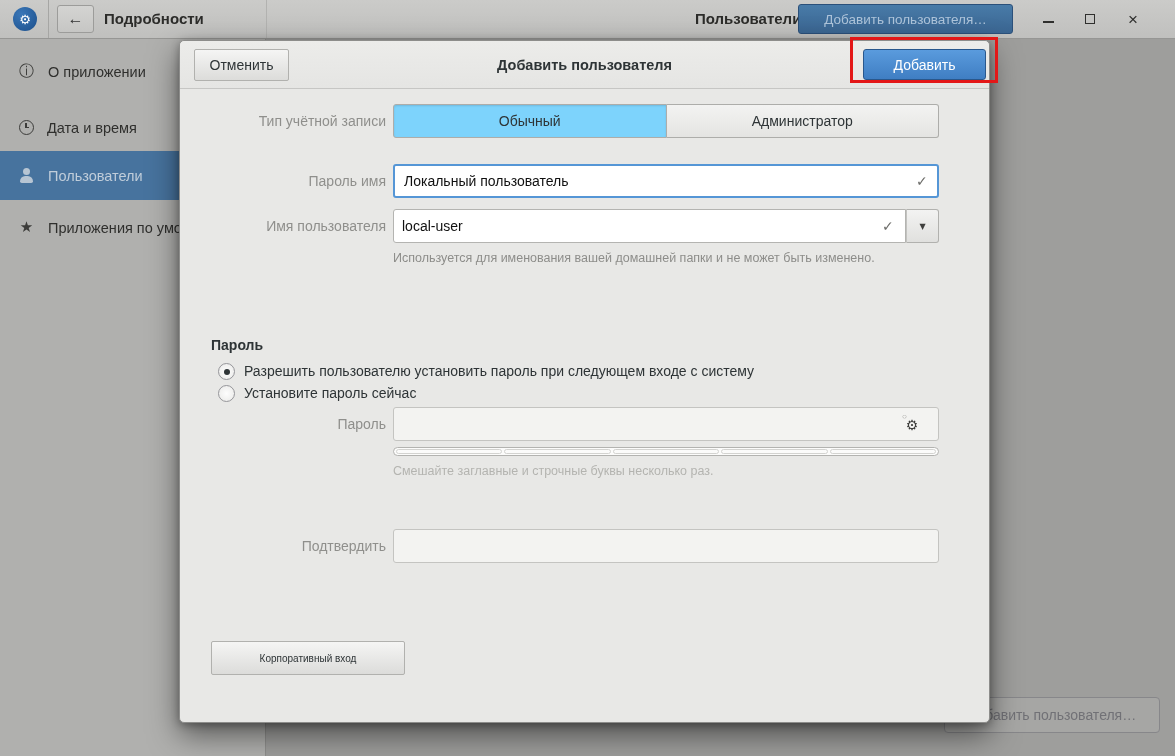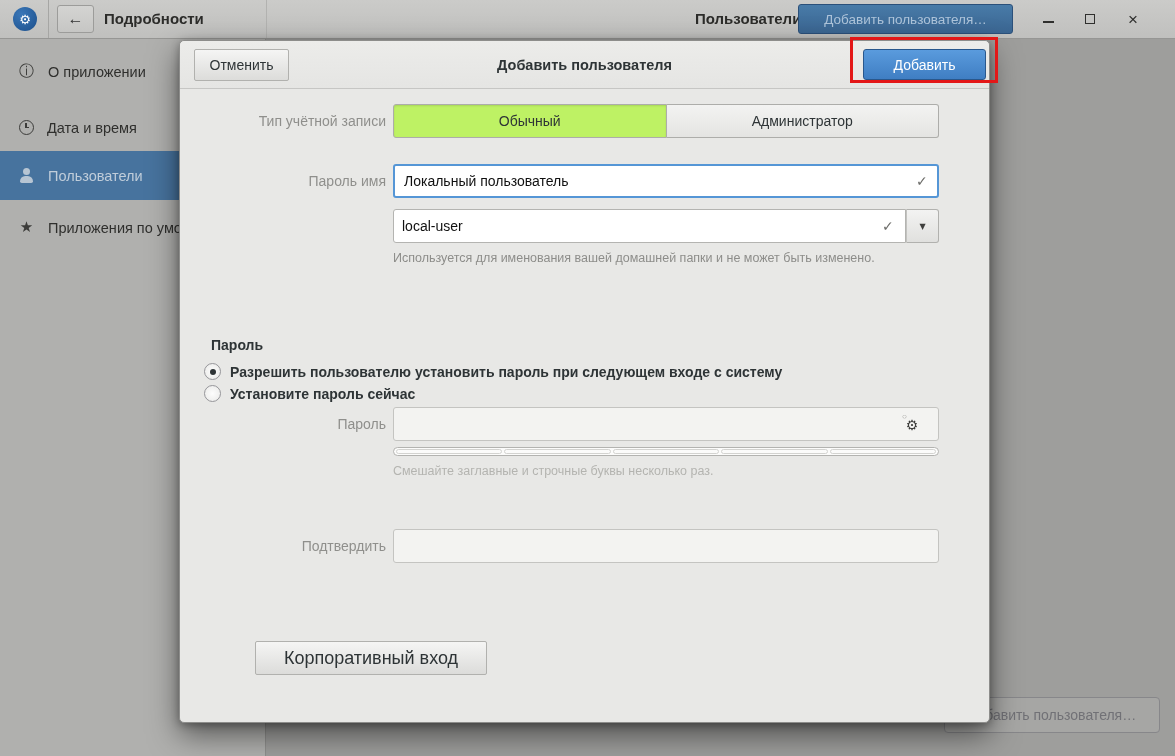--- a/index.html
+++ b/index.html
@@ -66,51 +66,51 @@
   .add-btn{position:absolute;left:683px;top:8px;width:123px;height:31px;border-radius:3px;
     background:linear-gradient(#5a9bdd,#3f7ec3);border:1px solid #29578c;color:#ffffff;
     font-size:14px;display:flex;align-items:center;justify-content:center;box-sizing:border-box;cursor:pointer;}
   .red-box{position:absolute;left:670px;top:-4px;width:148px;height:46px;
     border:3px solid #e31717;z-index:10;pointer-events:none;box-sizing:border-box;}
   .flabel{position:absolute;left:0;width:206px;text-align:right;font-size:14px;color:#8f8f8c;
     line-height:34px;white-space:nowrap;}
   .toggle{position:absolute;left:213px;top:63px;width:546px;height:34px;display:flex;}
   .toggle .opt{flex:1;border:1px solid #adadaa;font-size:14px;display:flex;align-items:center;
     justify-content:center;box-sizing:border-box;cursor:pointer;color:#2e3436;}
-  .opt.checked{background:#bef264;border-radius:3px 0 0 3px;box-shadow:inset 0 1px 2px rgba(0,0,0,.12);}
+  .opt.checked{background:#7dd3fc;border-radius:3px 0 0 3px;box-shadow:inset 0 1px 2px rgba(0,0,0,.12);}
   .opt.plain{background:linear-gradient(#f3f3f2,#e4e4e2);border-left:none;border-radius:0 3px 3px 0;}
   .entry{position:absolute;height:34px;box-sizing:border-box;border:1px solid #b4b4b1;
     border-radius:3px;background:#fff;font-size:14px;color:#101010;padding:0 26px 0 8px;
     font-family:"Liberation Sans","DejaVu Sans",sans-serif;outline:none;}
   .entry.focused{border:2px solid #5596d6;padding-left:7px;}
   .entry.insensitive{background:#f3f3f1;border-color:#c4c4c1;}
   .check-mark{position:absolute;font-family:"DejaVu Sans",sans-serif;font-size:14px;color:#6e6e6b;
     pointer-events:none;}
   .drop-btn{position:absolute;left:726px;top:168px;width:33px;height:34px;box-sizing:border-box;
     border:1px solid #b1b1ae;border-left:1px solid #c3c3c0;border-radius:0 3px 3px 0;
     background:linear-gradient(#f3f3f2,#e0e0de);display:flex;align-items:center;justify-content:center;cursor:pointer;}
   .drop-btn .arrow{font-family:"DejaVu Sans",sans-serif;font-size:8px;color:#3f3f3d;}
   .hint{position:absolute;left:213px;font-size:12.5px;color:#8d8d8a;white-space:nowrap;}
   .hint.faint{color:#b4b4b0;text-align:right;}
   .section-heading{position:absolute;left:31px;top:296px;font-weight:bold;font-size:14px;color:#2e3436;}
-  .radio-row{position:absolute;left:24px;display:flex;align-items:center;cursor:pointer;font-weight:bold;}
+  .radio-row{position:absolute;left:38px;display:flex;align-items:flex-start;cursor:pointer;}
   .radio{width:17px;height:17px;border-radius:50%;border:1px solid #96969a;box-sizing:border-box;
     background:radial-gradient(#fdfdfd,#e9e9e7);position:relative;flex:none;}
   .radio.on::after{content:"";position:absolute;left:4.5px;top:4.5px;width:6px;height:6px;
     border-radius:50%;background:#2e3436;}
   .radio-row .rlbl{margin-left:9px;font-size:14px;color:#2e3436;white-space:nowrap;}
   .gear-btn{position:absolute;left:720px;top:372px;width:24px;height:24px;display:flex;
     align-items:center;justify-content:center;cursor:pointer;}
   .gear-glyph{font-family:"DejaVu Sans",sans-serif;font-size:14px;color:#3c3c3a;line-height:1;}
   .gear-dot{position:absolute;left:2px;top:-1px;font-size:8px;color:#9c9c99;}
   .meter{position:absolute;left:213px;top:406px;width:546px;height:9px;box-sizing:border-box;
     border:1px solid #b3b3b0;border-radius:5px;background:#fcfcfb;display:flex;padding:0 1px;}
   .meter .seg{flex:1;height:5px;margin:1px 1px 0 1px;border:1px solid #d3d3d0;border-radius:3px;
     background:#fbfbfa;box-sizing:border-box;}
-  .enterprise-btn{position:absolute;left:31px;top:600px;width:232px;height:34px;font-size:18px;margin-left:44px;}
+  .enterprise-btn{position:absolute;left:31px;top:600px;width:194px;height:34px;font-size:10px;}
 </style>
 </head>
 <body>
 
 <div class="headerbar">
   <div class="app-icon">
       <span>⚙</span>
     </div>
   <div class="hb-sep" style="left:48px"></div>
   <div class="back-btn">
@@ -165,20 +165,21 @@
   <div class="flabel" style="top:63px">Тип учётной записи</div>
   <div class="toggle">
     <div class="opt checked">Обычный</div>
     <div class="opt plain">Администратор</div>
   </div>
 
   <div class="flabel" style="top:123px">Пароль имя</div>
   <input class="entry focused" style="left: 213px; top: 123px; width: 546px; padding-left: 9px;" value="Локальный пользователь">
   <span class="check-mark" style="left:736px;top:132px">✓</span>
 
+  <div class="flabel" style="top:168px">Имя пользователя</div>
   <input class="entry" style="left: 213px; top: 168px; width: 513px; border-radius: 3px 0px 0px 3px;" value="local-user">
   <span class="check-mark" style="left:702px;top:177px">✓</span>
   <div class="drop-btn">
     <span class="arrow">▼</span>
   </div>
   <div class="hint" style="top:210px">Используется для именования вашей домашней папки и не может быть изменено.</div>
 
   <div class="section-heading">Пароль</div>
   <div class="radio-row" style="top:322px">
     <span class="radio on"></span>

